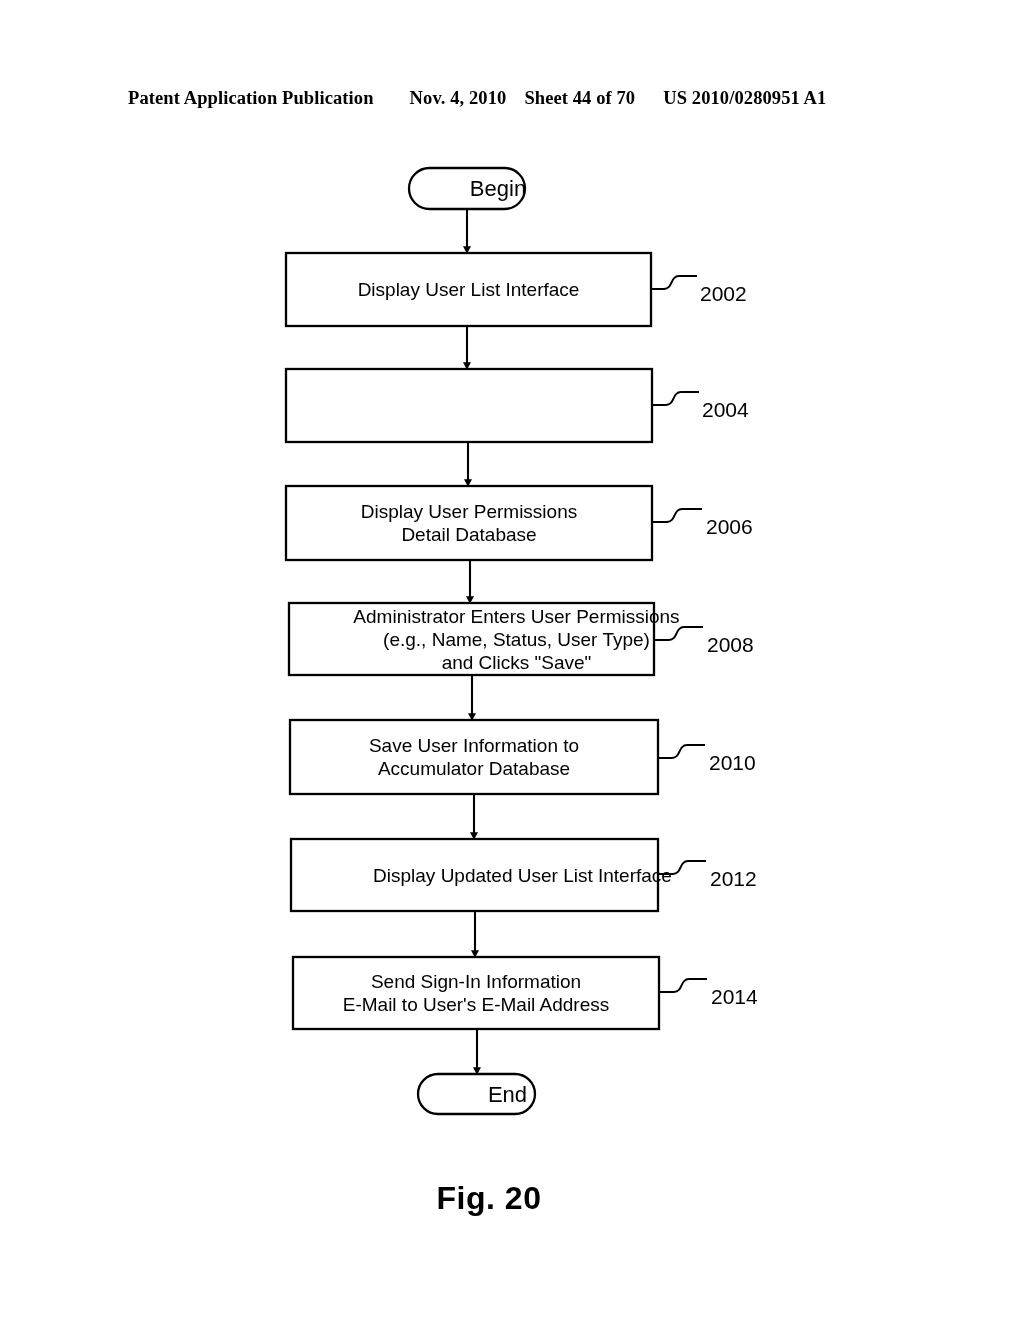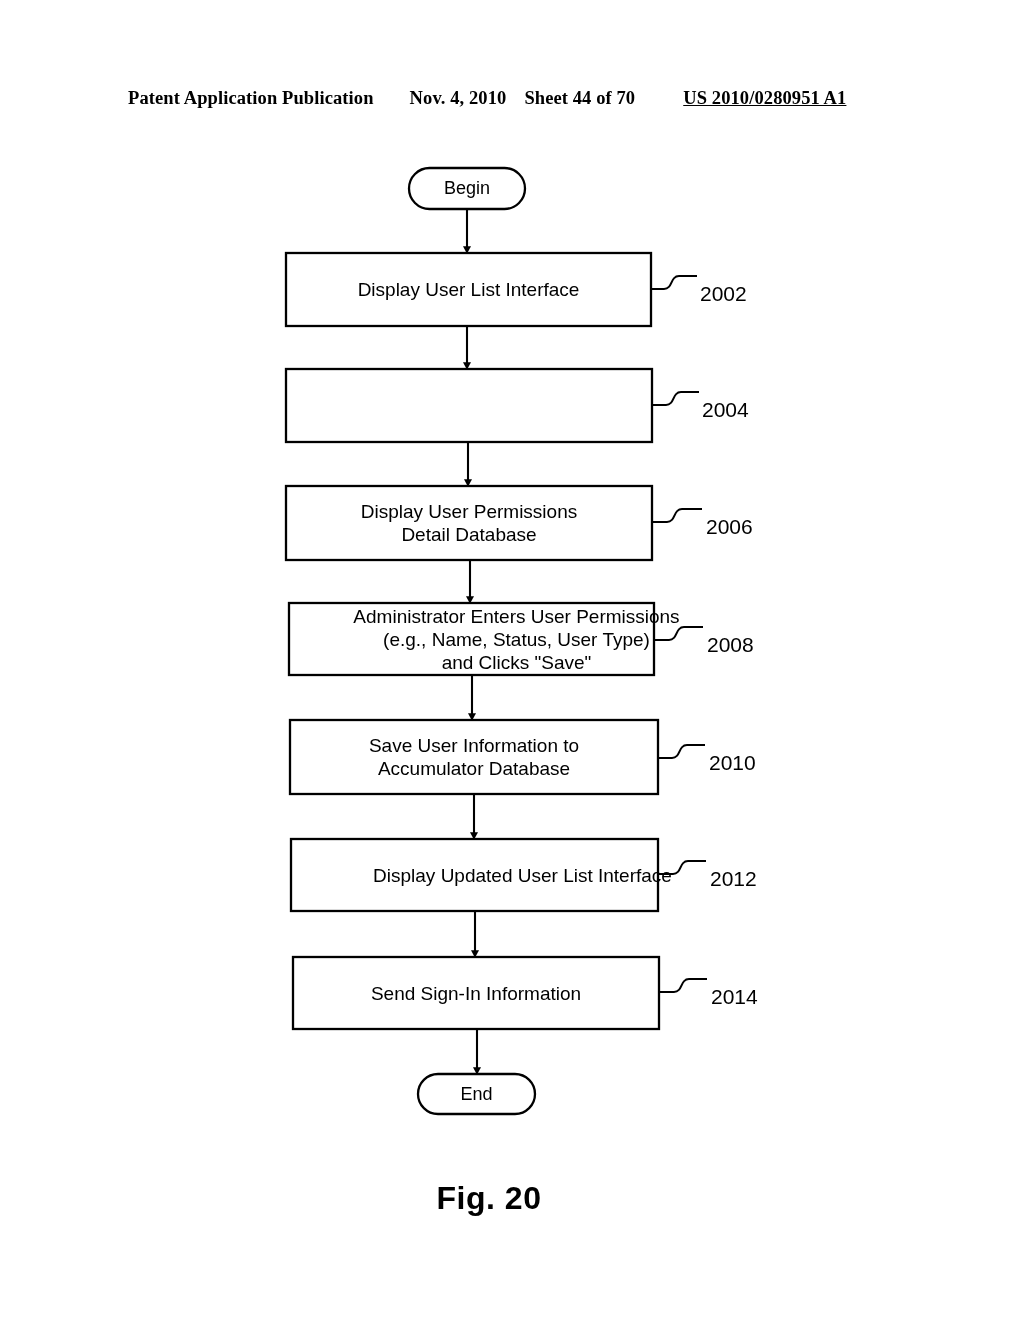--- a/index.html
+++ b/index.html
@@ -27,21 +27,21 @@
     font-weight: bold;
     font-size: 18.5px;
     letter-spacing: 0.1px;
     white-space: nowrap;
     display: flex;
     align-items: baseline;
   }
   #page-header .h-pub   { }
   #page-header .h-date  { margin-left: 36px; }
   #page-header .h-sheet { margin-left: 18px; }
-  #page-header .h-num   { margin-left: 48px; text-decoration: underline; }
+  #page-header .h-num   { margin-left: 28px; }
 
   
   #flowchart {
     position: absolute;
     left: 0;
     top: 0;
     width: 1024px;
     height: 1320px;
   }
   #flow-svg {
@@ -59,21 +59,22 @@
     justify-content: center;
     text-align: center;
     font-family: "Liberation Sans", sans-serif;
     font-size: 19px;
     line-height: 23px;
     color: #000;
     white-space: nowrap;
     pointer-events: none;
   }
   .terminal-text {
-    font-size: 18px;
+    font-size: 22px;
+    padding-left: 31px;
   }
   .ref-label {
     position: absolute;
     font-family: "Liberation Sans", sans-serif;
     font-size: 21px;
     font-weight: 500;
     color: #000;
     white-space: nowrap;
     margin-top: 17px;
   }
@@ -190,20 +191,21 @@
 
   <div class="node-text" style="left:291px; top:839px; width:367px; height:72px;padding-left:48px;">
     <span>Display Updated User List Interface</span>
   </div>
   <div class="ref-label" style="left:710px; top:850px;">
     <span>2012</span>
   </div>
 
   <div class="node-text" style="left:293px; top:957px; width:366px; height:72px;justify-content:center;">
     <span>Send Sign-In Information</span>
+    <span>E-Mail to User's E-Mail Address</span>
   </div>
   <div class="ref-label" style="left:711px; top:968px;">
     <span>2014</span>
   </div>
 
 </div>
 
 <div id="fig-caption">
   <span class="cap-inner">Fig. 20</span>
 </div>

